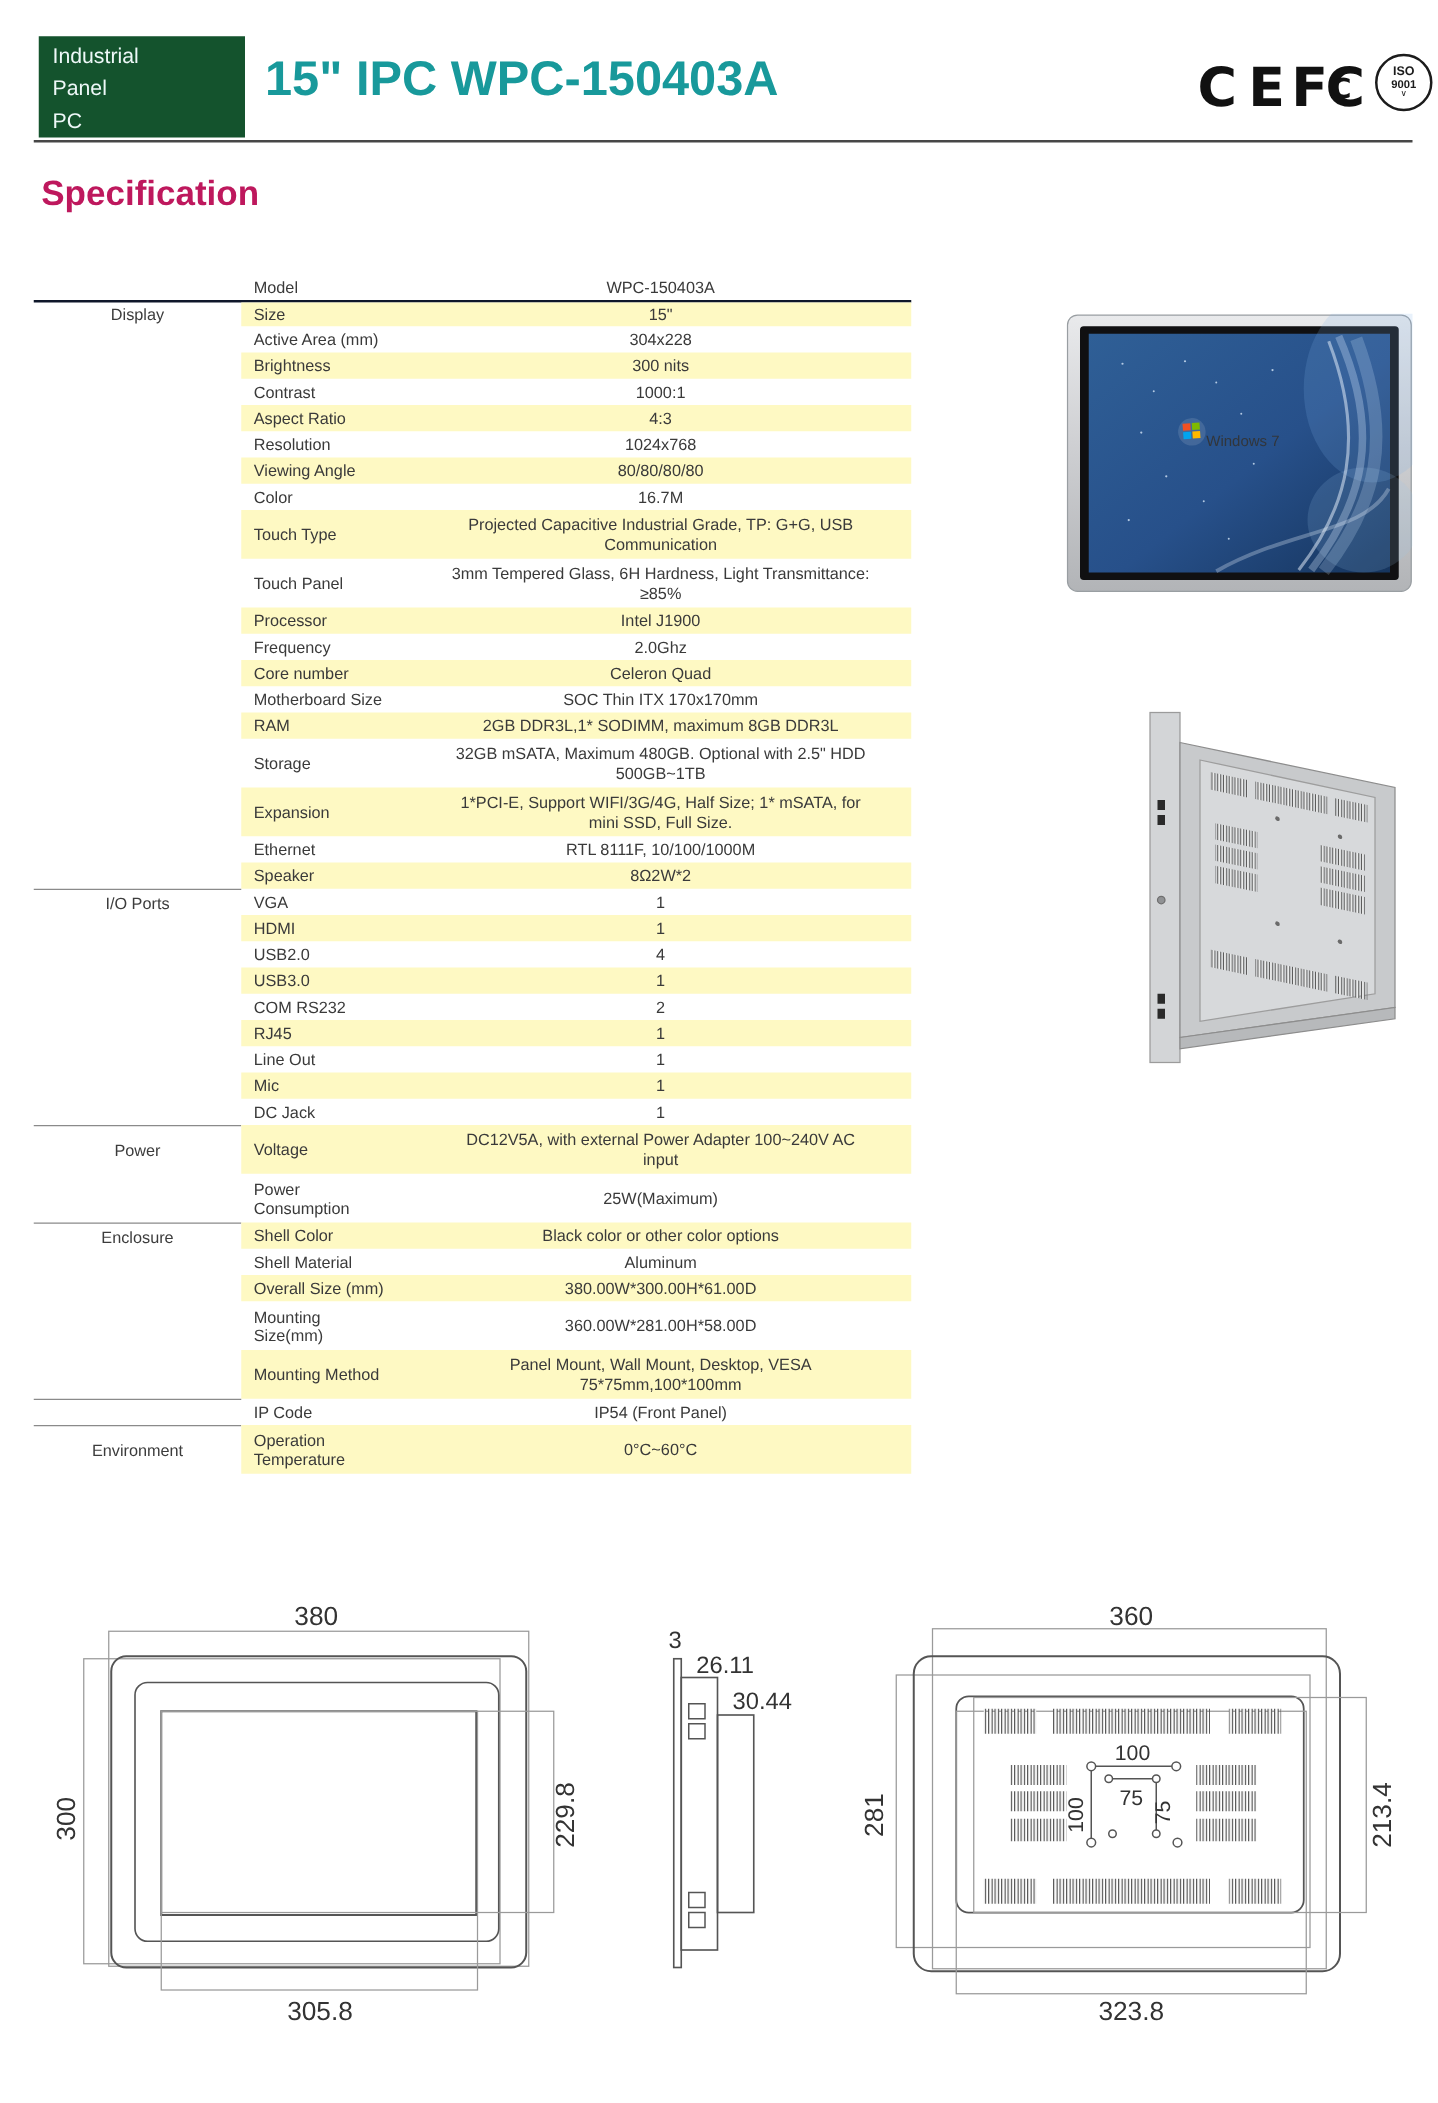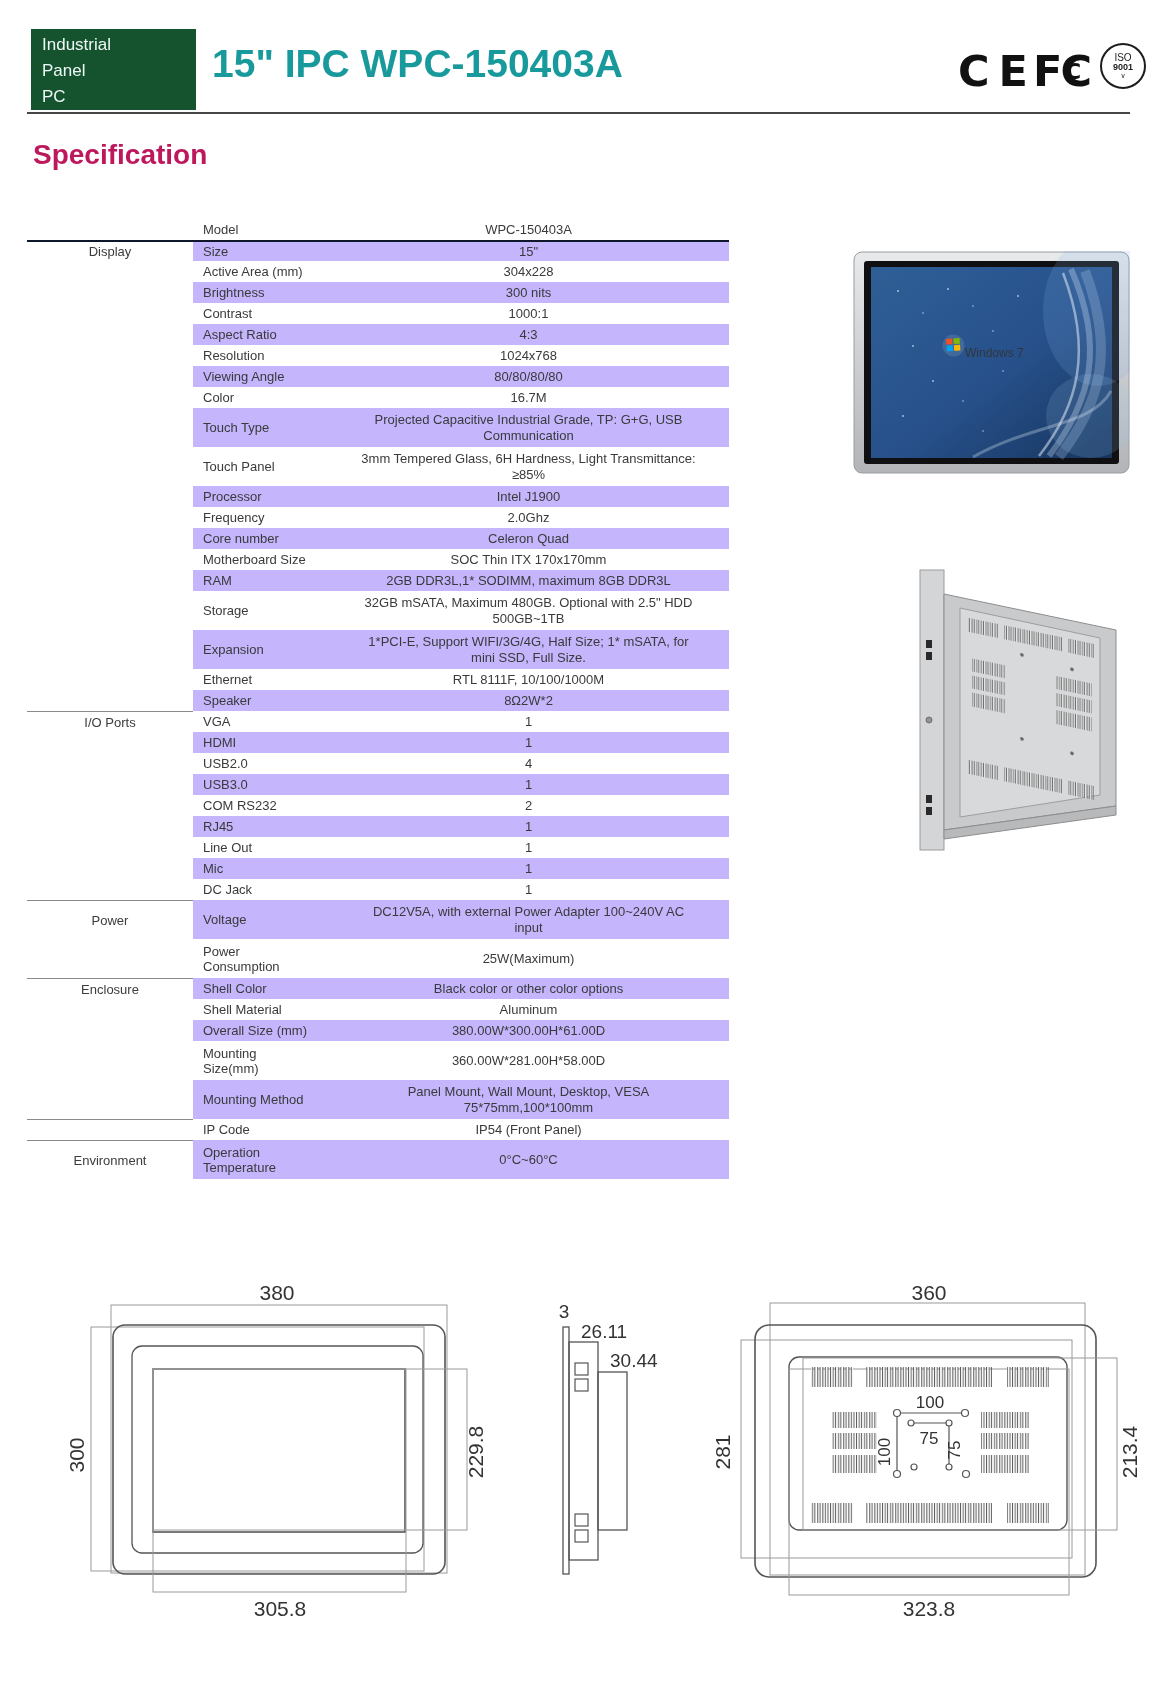--- a/index.html
+++ b/index.html
@@ -13,42 +13,42 @@
   .header-rule{position:absolute;left:27px;top:112px;width:1103px;height:2px;background:#474747;}
   .cert-ce{position:absolute;left:958px;top:46px;font-size:43px;font-weight:700;color:#111;
            letter-spacing:9px;font-family:"DejaVu Sans",sans-serif;}
   .cert-fcc{position:absolute;left:1033px;top:46px;font-size:43px;font-weight:700;color:#111;
             font-family:"DejaVu Sans",sans-serif;}
   .cert-fcc .fc{letter-spacing:-2px;}
   .cert-fcc .inner-c{position:absolute;left:32px;top:13px;font-size:22px;}
   .iso-seal{position:absolute;left:1100px;top:43px;width:46px;height:46px;border:2px solid #1c1c1c;
             border-radius:50%;box-sizing:border-box;display:flex;flex-direction:column;align-items:center;
             justify-content:center;color:#1c1c1c;text-align:center;}
-  .iso-seal .l1{font-size:10px;font-weight:400;line-height:10px;}
+  .iso-seal .l1{font-size:10px;font-weight:700;line-height:10px;}
   .iso-seal .l2{font-size:9px;font-weight:700;line-height:9px;text-align:center;}
   .iso-seal .tick{font-size:7px;line-height:7px;}
   .section-title{position:absolute;left:33px;top:139px;font-size:28px;font-weight:700;color:#be185d;}
   
   .spec-table{position:absolute;left:27px;top:219px;width:702px;}
   .spec-row{display:flex;min-height:21px;height:21px;box-sizing:border-box;align-items:stretch;}
   .spec-row.h2{height:39px;min-height:39px;}
   .spec-row.rule-full{border-top:2px solid #0f172a;}
   .cat-cell{width:166px;flex:none;display:flex;align-items:center;justify-content:center;
             font-size:13px;color:#3c3c3c;box-sizing:border-box;}
   .cat-cell.rule-cat{border-top:1px solid #8a8a8a;}
   .label-cell{width:135px;flex:none;display:flex;align-items:center;padding-left:10px;
               box-sizing:border-box;font-size:13px;white-space:pre-line;line-height:15px;}
   .value-cell{flex:1;display:flex;align-items:center;justify-content:center;text-align:center;
               font-size:13px;white-space:pre-line;line-height:16px;padding:0 4px;box-sizing:border-box;}
-  .shaded{background:#c4b5fd;}
+  .shaded{background:#fef9c3;}
   
   .front-photo{position:absolute;left:853px;top:251px;width:277px;height:223px;}
   .rear-photo{position:absolute;left:855px;top:545px;width:272px;height:315px;}
   
-  .drawings{position:absolute;left:0;top:1240px;width:938px;height:442px;margin-left:24px;}
+  .drawings{position:absolute;left:0;top:1240px;width:938px;height:442px;}
   svg text{font-family:"Liberation Sans",sans-serif;fill:#333;}
 </style>
 </head>
 <body>
 
 <div class="page">
 
   <div class="badge">
     <div>Industrial</div>
     <div>Panel</div>

